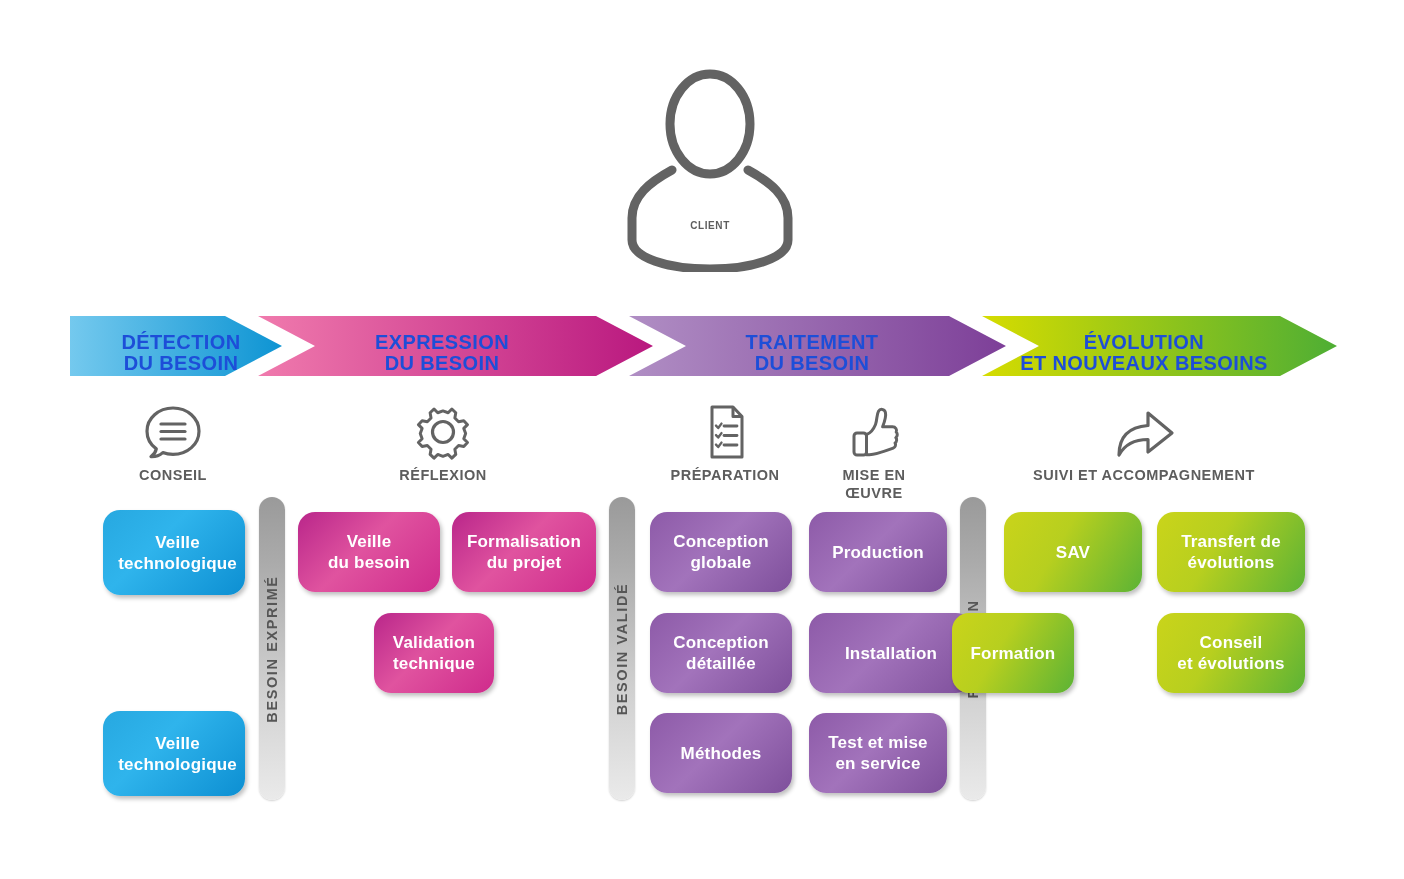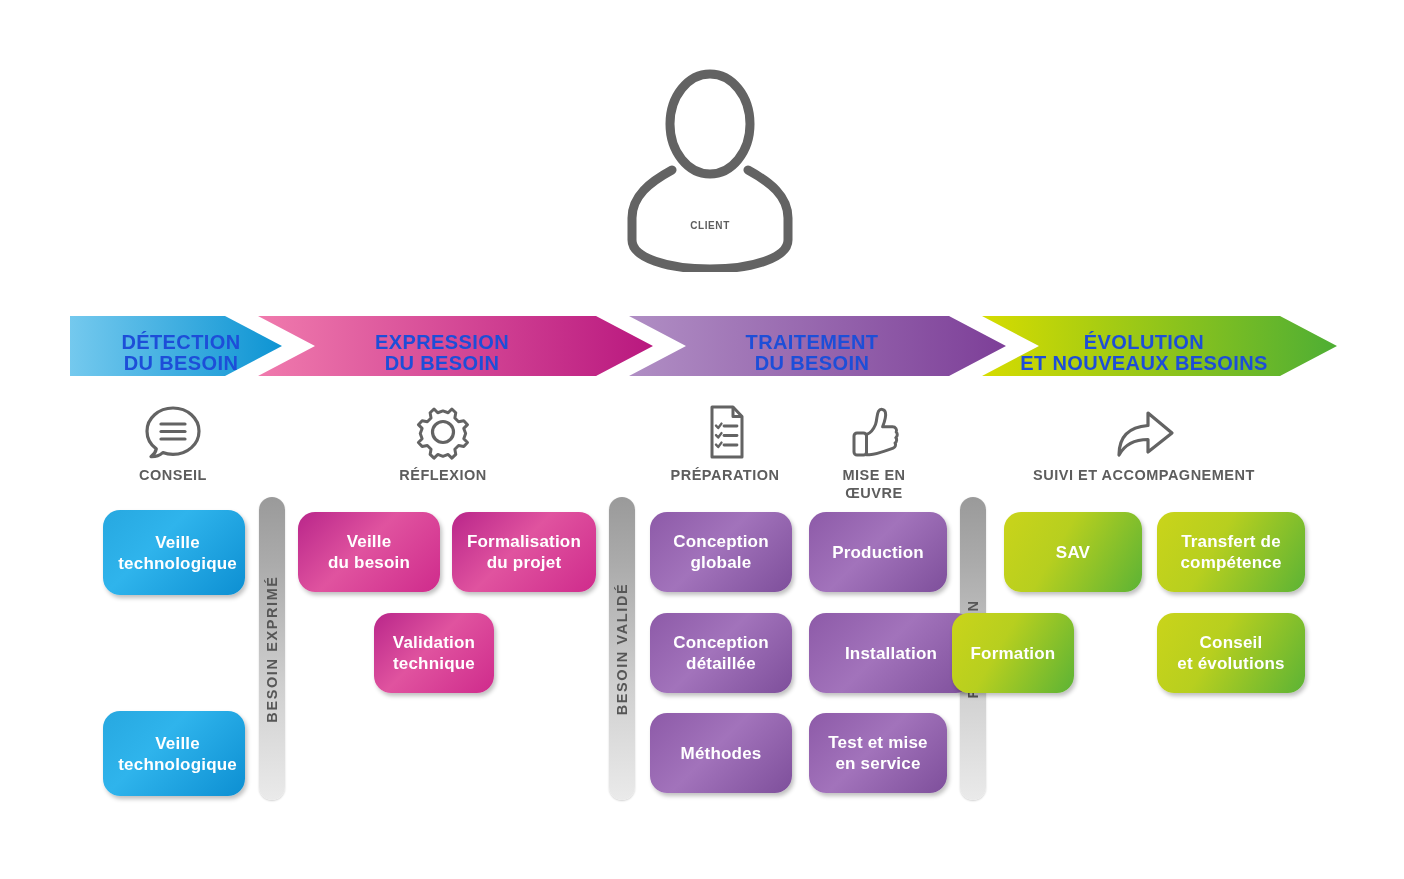--- a/index.html
+++ b/index.html
@@ -269,21 +269,21 @@
 
   <div class="pill green" style="left:1004px;top:512px;width:138px;height:80px;align-items:center;">
     <span>SAV</span>
   </div>
   <div class="pill green" style="left:952px;top:613px;width:122px;height:80px;">
     <span>Formation</span>
   </div>
   <div class="pill green" style="left:1157px;top:512px;width:148px;height:80px;">
     <span>
       <span>Transfert de</span><br>
-      <span>compétence</span>
+      <span>évolutions</span>
     </span>
   </div>
   <div class="pill green" style="left:1157px;top:613px;width:148px;height:80px;">
     <span>
       <span>Conseil</span><br>
       <span>et évolutions</span>
     </span>
   </div>
 
 </div>

